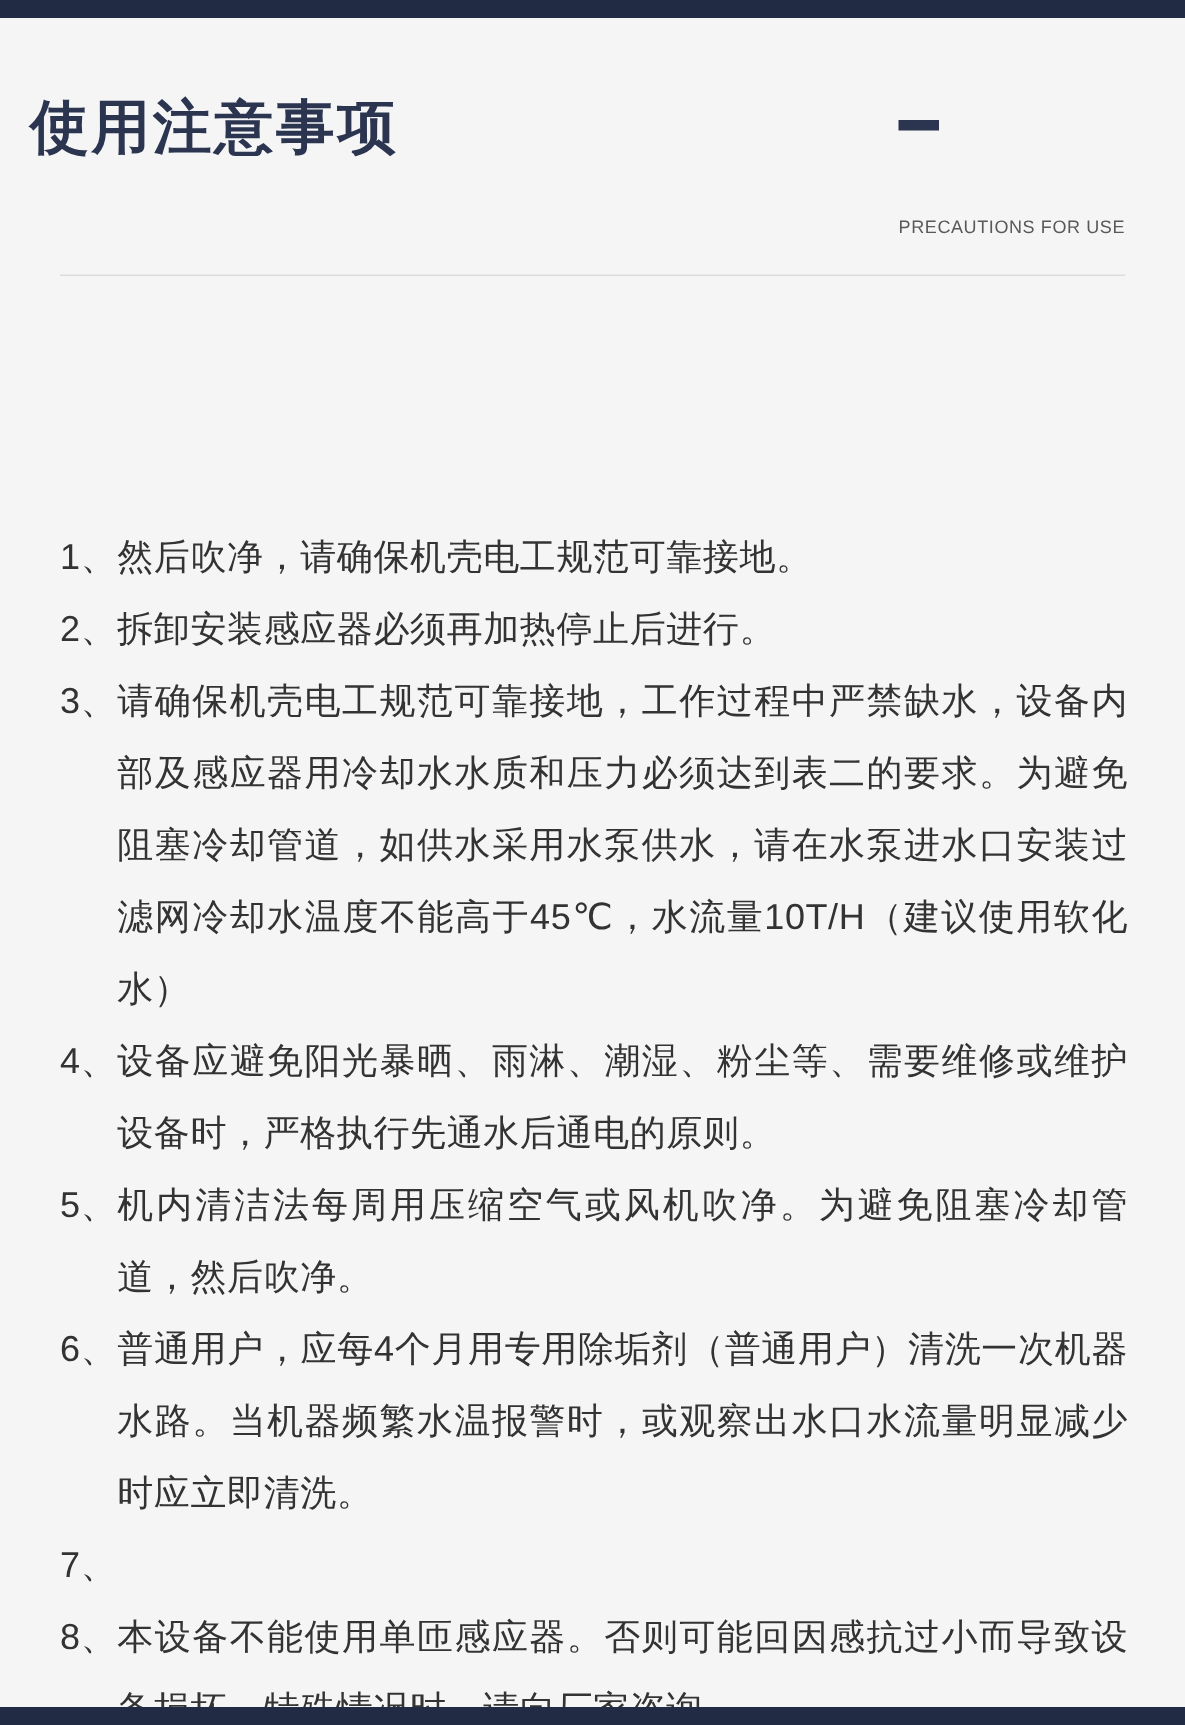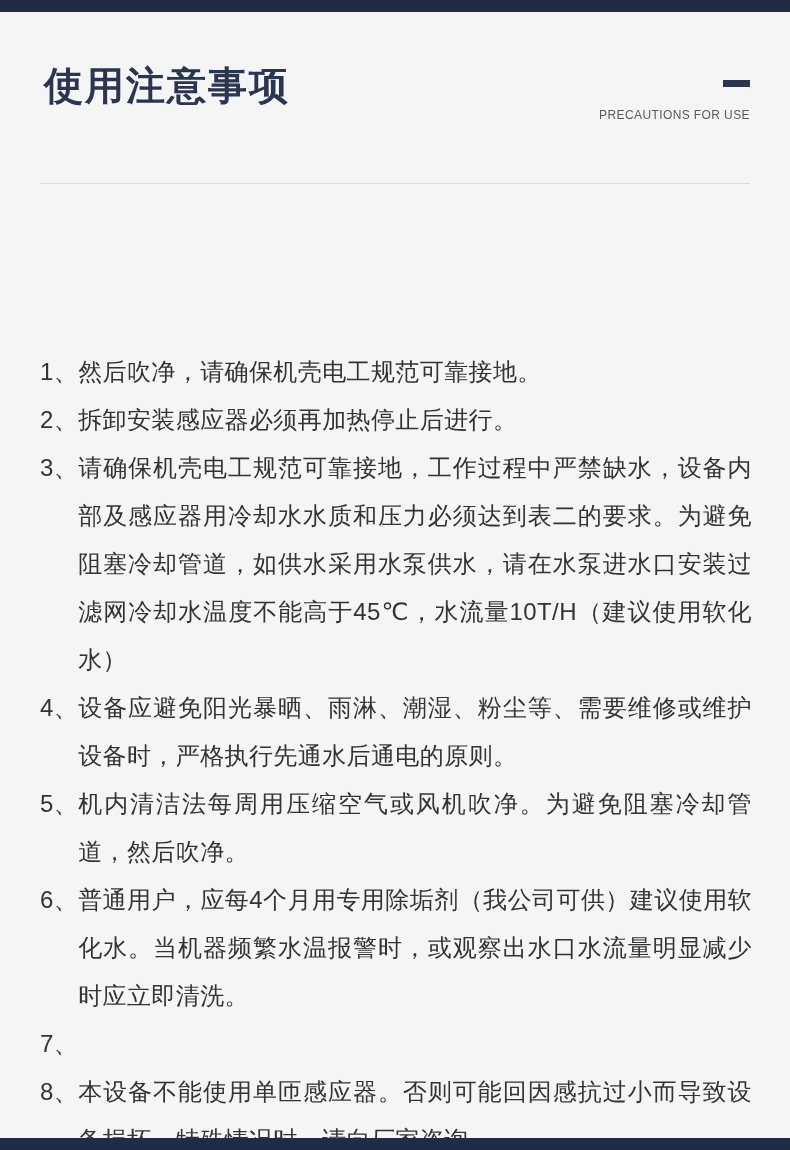--- a/index.html
+++ b/index.html
@@ -12,38 +12,39 @@
     position:relative;
   }
   .edge-bar{
     position:absolute;left:0;width:790px;height:12px;
     background:#222b44;
   }
   .edge-bar.top{top:0;}
   .edge-bar.bottom{bottom:0;}
   header{
     position:relative;
-    padding:62px 40px 0 44px;
+    padding:62px 40px 0 20px;
     height:120px;
     box-sizing:border-box;
   }
   .page-title{
     margin:0;
     font-size:39px;
     line-height:48px;
     font-weight:bold;
     color:#2b3550;
     letter-spacing:2px;
   }
   .header-right{
     position:absolute;
     top:80px;right:40px;
     display:flex;
     flex-direction:column;
-    align-items:flex-end;
+    align-items:flex-start;
+    gap:36px;
   }
   .dash{
     display:block;
     width:27px;height:7px;
     background:#2b3550;
     margin-bottom:21px;
   }
   .subtitle{
     font-size:12px;
     color:#595959;
@@ -112,21 +113,21 @@
     <li class="item">
       <span class="num">4、</span>
       <span class="txt">设备应避免阳光暴晒、雨淋、潮湿、粉尘等、需要维修或维护设备时，严格执行先通水后通电的原则。</span>
     </li>
     <li class="item">
       <span class="num">5、</span>
       <span class="txt">机内清洁法每周用压缩空气或风机吹净。为避免阻塞冷却管道，然后吹净。</span>
     </li>
     <li class="item">
       <span class="num">6、</span>
-      <span class="txt">普通用户，应每4个月用专用除垢剂（我公司可供）建议使用软化水。当机器频繁水温报警时，或观察出水口水流量明显减少时应立即清洗。</span>
+      <span class="txt">普通用户，应每4个月用专用除垢剂（普通用户）清洗一次机器水路。当机器频繁水温报警时，或观察出水口水流量明显减少时应立即清洗。</span>
     </li>
     <li class="item">
       <span class="num">7、</span>
     </li>
     <li class="item">
       <span class="num">8、</span>
       <span class="txt">本设备不能使用单匝感应器。否则可能回因感抗过小而导致设备损坏。特殊情况时，请向厂家咨询。</span>
     </li>
   </ol>
 

